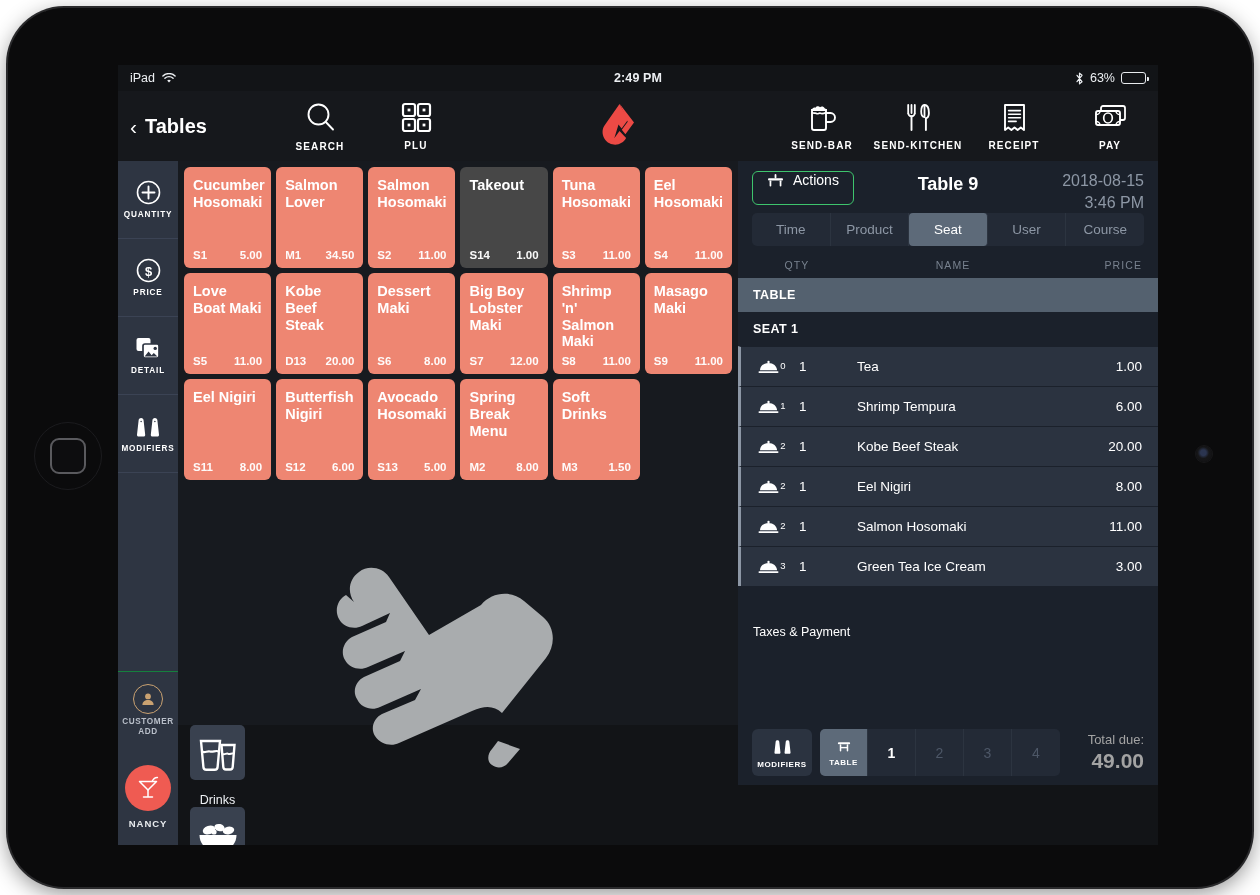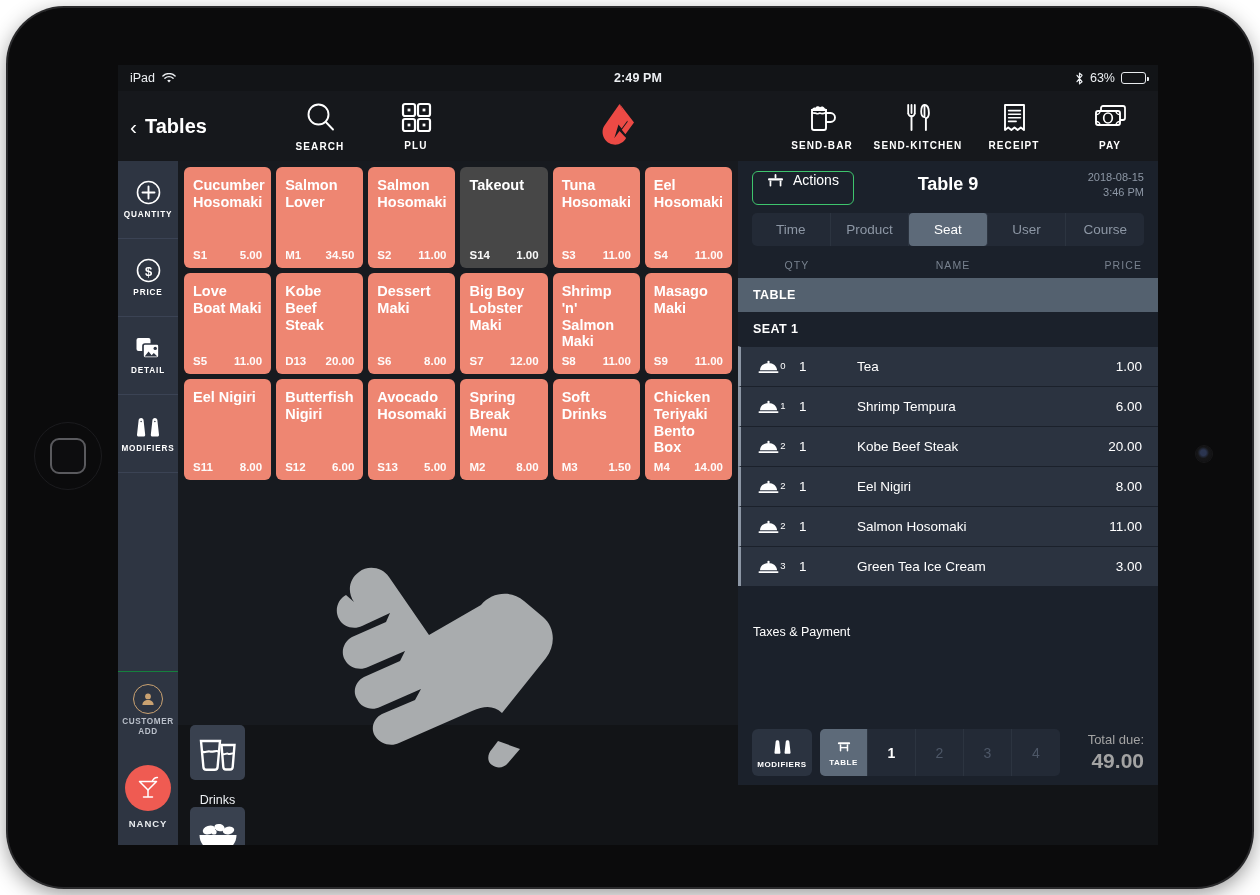--- a/index.html
+++ b/index.html
@@ -183,21 +183,21 @@
     border: 1.4px solid #3ec46d; border-radius: 6px;
     background: #1b212b; color: #fff; font-size: 14px;
     display: flex; align-items: flex-end; gap: 9px;
   }
   #table-title {
     position: absolute; left: 0; right: 0; top: 13px;
     text-align: center; color: #fff; font-size: 18px; font-weight: 700;
   }
   #order-date {
     position: absolute; right: 14px; top: 9px; text-align: right;
-    color: #8d97a5; font-size: 11px; line-height: 1.35;
+    color: #8d97a5; font-size: 16px; line-height: 1.35;
   }
   #seg-tabs {
     margin: 0 14px; height: 33px; background: #232a36; border-radius: 5px;
     display: flex; overflow: hidden;
   }
   .seg {
     flex: 1; display: flex; align-items: center; justify-content: center;
     color: #8d97a5; font-size: 13.5px; border-right: 1px solid #2c3440;
   }
   .seg:last-child { border-right: none; }
@@ -562,27 +562,20 @@
                 <span>8.00</span>
               </div>
             </div>
             <div class="tile">
               <div class="t-name">Soft Drinks</div>
               <div class="t-foot">
                 <span>M3</span>
                 <span>1.50</span>
               </div>
             </div>
-            <div class="tile">
-              <div class="t-name">Chicken Teriyaki Bento Box</div>
-              <div class="t-foot">
-                <span>M4</span>
-                <span>14.00</span>
-              </div>
-            </div>
           </div>
         <div id="page-dot"></div>
       </div>
 
       <div id="cat-bar">
           <div class="cat">
             <div class="cat-ico">
               <svg width="42" height="38" viewBox="0 0 42 38">
                 <path d="M4 7h19l-2.4 26c-.1 1.6-1.4 2.8-3 2.8h-8.2c-1.6 0-2.9-1.2-3-2.8z" stroke="#fff" stroke-width="2.4" fill="none"></path>
                 <path d="M5.1 17.5c2.6 1.8 5.2-1 8 0 2.6 1 6.3-1.6 8.6 0" stroke="#fff" stroke-width="2.2" fill="none"></path>

